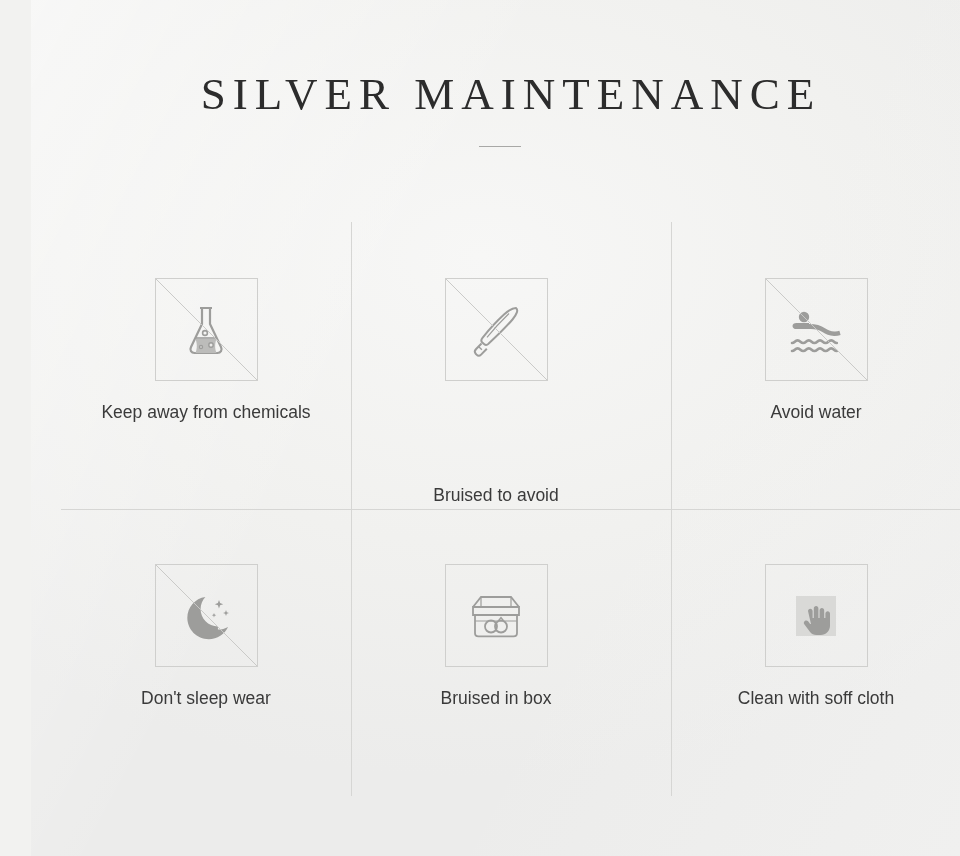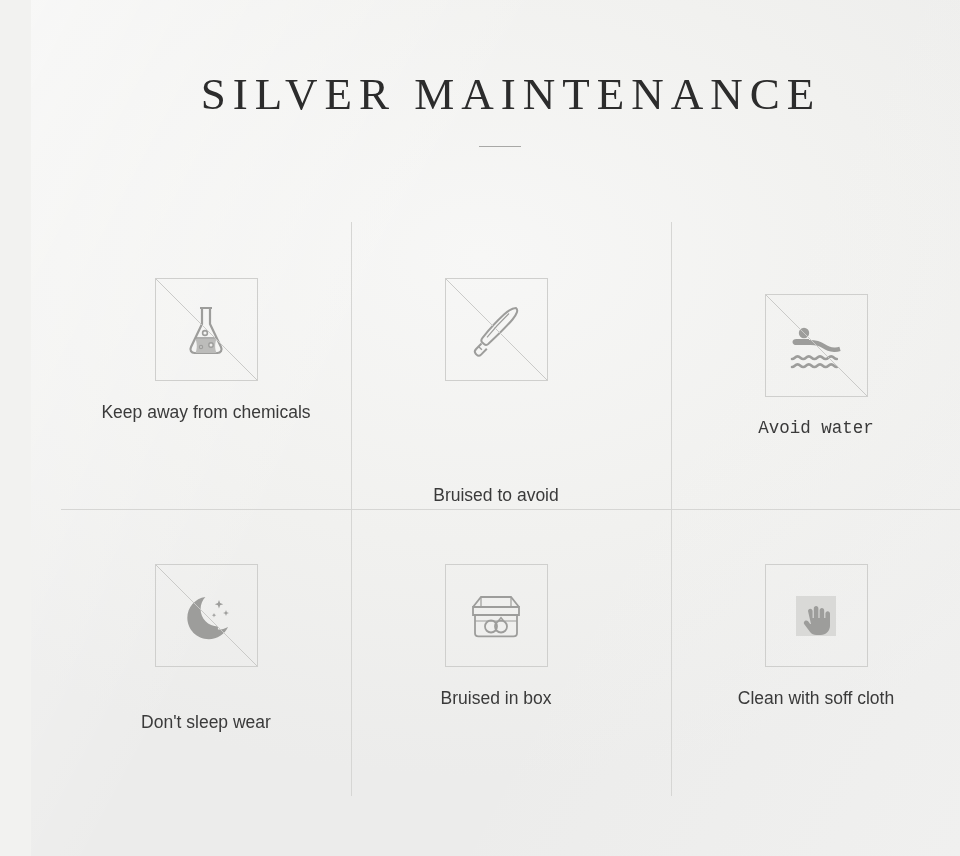--- a/index.html
+++ b/index.html
@@ -82,22 +82,22 @@
   .cell {
     position: absolute;
     width: 290px;
     height: 287px;
     display: flex;
     flex-direction: column;
     align-items: center;
   }
   .cell.c0 { left: 0;   top: 0; }
   .cell.c1 { left: 290px; top: 0; justify-content: space-between; }
-  .cell.c2 { left: 610px; top: 16px; font-family: Liberation Mono, monospace; }
-  .cell.c3 { left: 0;   top: 287px; gap: 24px; }
+  .cell.c2 { left: 610px; top: 0; }
+  .cell.c3 { left: 0;   top: 287px; }
   .cell.c4 { left: 290px; top: 287px; }
   .cell.c5 { left: 610px; top: 287px; }
 
   .icon-box {
     position: relative;
     width: 103px;
     height: 103px;
     margin-top: 56px;
     border: 1px solid #cfcfcd;
     box-sizing: border-box;

